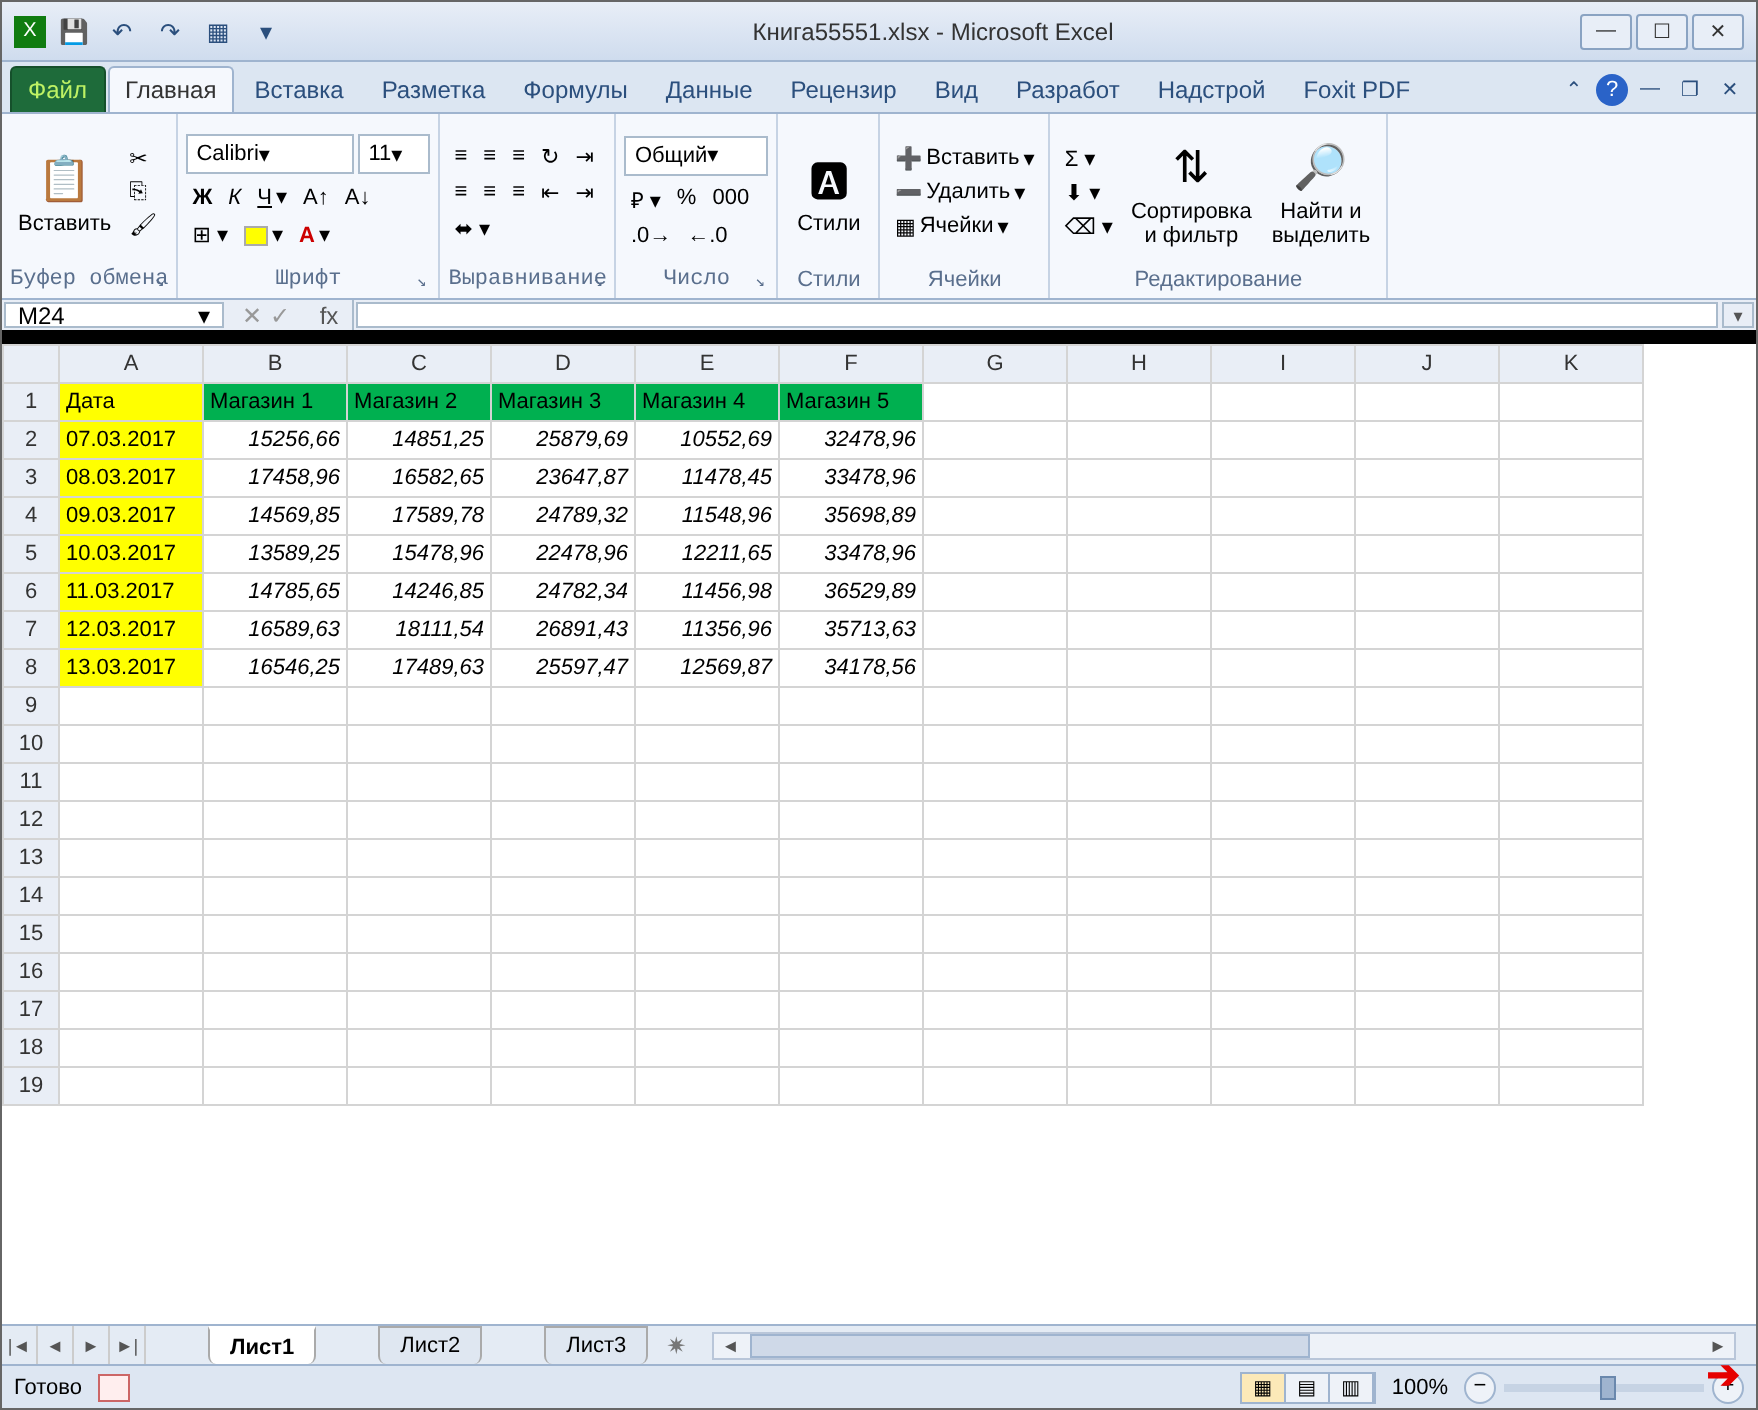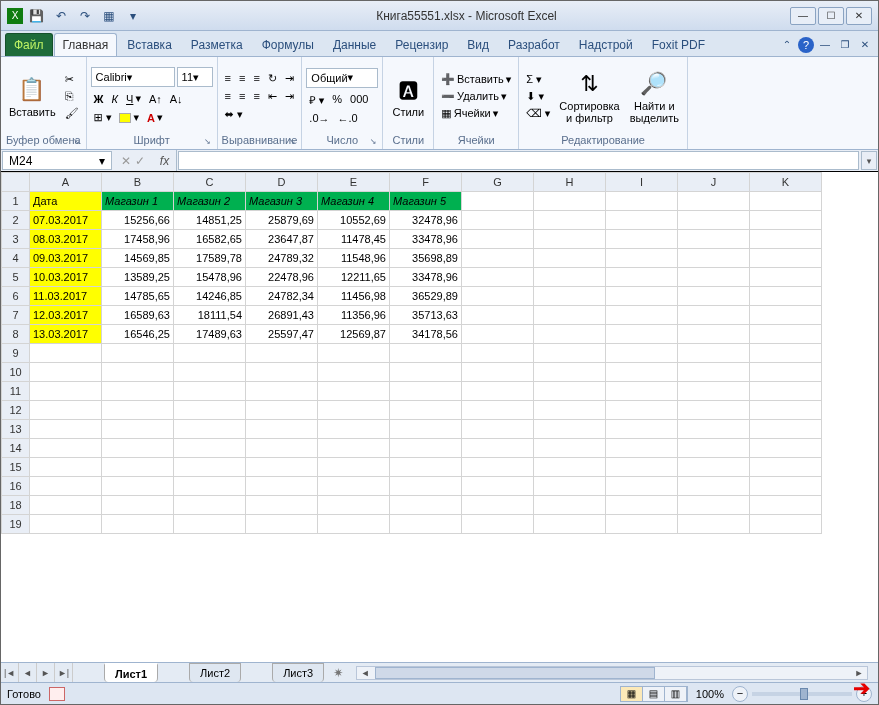--- a/index.html
+++ b/index.html
@@ -20,41 +20,41 @@
 .group { border-right: 1px solid #c6d3e4; display: flex; flex-direction: column; padding: 2px 4px; }
 .group-body { flex: 1; display: flex; align-items: center; gap: 2px; }
 .group-label { text-align: center; color: #5a6f8d; font-size: 11px; padding: 1px 0; white-space: nowrap; }
 .bigbtn { display: flex; flex-direction: column; align-items: center; justify-content: center; padding: 2px 4px; cursor: pointer; min-width: 42px; }
 .bigbtn .ic { width: 32px; height: 32px; display: flex; align-items: center; justify-content: center; font-size: 22px; }
 .bigbtn .lbl { font-size: 11px; text-align: center; line-height: 1.1; }
 .col3 { display: flex; flex-direction: column; gap: 2px; }
 .smbtn { padding: 1px 3px; cursor: pointer; font-size: 11px; display: flex; align-items: center; gap: 2px; }
 .fmt-row { display: flex; gap: 2px; align-items: center; }
 .fontbox { border: 1px solid #abc; background: #fff; height: 20px; padding: 0 4px; display: flex; align-items: center; font-size: 11px; }
-.dialog-launcher { position: relative; }
+.dialog-launcher { position: relative; font-family: Liberation Mono, monospace; }
 .dialog-launcher::after { content:"↘"; font-size:8px; position:absolute; right:2px; bottom:1px; color:#5a6f8d; }
 .mdi-btns { margin-left: auto; display: flex; gap: 2px; padding: 2px 4px 0 0; align-items: center; }
 .mdi-btns .mb { width: 18px; height: 16px; display: flex; align-items: center; justify-content: center; font-size: 10px; color: #2b4f7d; cursor: pointer; }
 .help-icon { width: 16px; height: 16px; background: #2a63c8; color: #fff; border-radius: 50%; display: flex; align-items: center; justify-content: center; font-size: 11px; }
-.formula-bar { display: flex; background: #e9eef6; border-bottom: 1px solid #000000; height: 22px; font-size: 12px; align-items: stretch; }
+.formula-bar { display: flex; background: #e9eef6; border-bottom: 7px solid #000000; height: 22px; font-size: 12px; align-items: stretch; }
 .namebox { width: 110px; border: 1px solid #abc; background: #fff; margin: 1px; display: flex; align-items: center; padding: 0 6px; justify-content: space-between; }
-.fx { width: 24px; display: flex; align-items: center; justify-content: center; font-style: italic; color: #555; border-right: 1px solid #abc; }
+.fx { width: 24px; display: flex; align-items: center; justify-content: center; color: #555; border-right: 1px solid #abc; }
 .fbar-input { flex: 1; background: #fff; border: 1px solid #abc; margin: 1px; }
 .fbar-expand { width: 16px; display: flex; align-items: center; justify-content: center; color: #555; border: 1px solid #abc; margin: 1px; cursor: pointer; font-size: 9px; }
 .sheet-area { flex: 1; display: flex; flex-direction: column; background: #fff; overflow: hidden; }
 .grid { overflow: hidden; position: relative; }
 table.sheet { border-collapse: collapse; font-size: 11px; table-layout: fixed; }
 table.sheet th, table.sheet td { border: 1px solid #d4d4d4; height: 19px; padding: 0 3px; overflow: hidden; white-space: nowrap; }
 table.sheet th { background: #e9eef6; color: #333; font-weight: normal; text-align: center; position: sticky; }
 table.sheet th.corner { background: #e9eef6; width: 28px; }
 table.sheet th.rowh { width: 28px; text-align: center; }
 .col-w { width: 72px; }
 .hdr-yellow { background: #ffff00; }
-.hdr-green { background: #00b050; color: #000; font-style: italic; }
-.cell-right { text-align: right; }
+.hdr-green { background: #00b050; color: #000; }
+.cell-right { text-align: right; font-style: italic; }
 .hscroll-row { height: 20px; display: flex; border-top: 1px solid #9fb4cf; background: #e4ebf4; font-size: 11px; align-items: center; }
 .sheet-tabs { display: flex; align-items: center; gap: 0; height: 100%; }
 .navb { width: 18px; height: 100%; display: flex; align-items: center; justify-content: center; color: #555; cursor: pointer; border-right: 1px solid #ccc; font-size: 9px; }
 .st { padding: 0 10px; height: 100%; display: flex; align-items: center; background: #fff; border: 1px solid #aaa; border-bottom: none; cursor: pointer; border-radius: 0 0 4px 4px; font-size: 11px; margin-left: 31px; }
 .st.active { background: #fff; font-weight: bold; border-top: 2px solid #fff; }
 .st.inactive { background: #dfe7f1; }
 .newsheet { width: 28px; display: flex; align-items: center; justify-content: center; cursor: pointer; font-size: 12px; color: #777; }
 .hscroll-track { flex: 1; margin: 2px 4px; background: #eef2f8; border: 1px solid #b9c6d9; height: 14px; position: relative; display: flex; align-items: center; }
 .hscroll-track .arrow { width: 16px; text-align: center; font-size: 9px; color: #555; cursor: pointer; }
 .hscroll-thumb { position: absolute; left: 18px; height: 12px; width: 280px; background: #cfd9e8; border: 1px solid #9fb4cf; }
@@ -505,20 +505,34 @@
               <td class="col-w "></td>
               <td class="col-w "></td>
               <td class="col-w "></td>
               <td class="col-w "></td>
               <td class="col-w "></td>
               <td class="col-w "></td>
               <td class="col-w "></td>
               <td class="col-w "></td>
             </tr>
             <tr>
+              <th class="rowh">17</th>
+              <td class="col-w "></td>
+              <td class="col-w "></td>
+              <td class="col-w "></td>
+              <td class="col-w "></td>
+              <td class="col-w "></td>
+              <td class="col-w "></td>
+              <td class="col-w "></td>
+              <td class="col-w "></td>
+              <td class="col-w "></td>
+              <td class="col-w "></td>
+              <td class="col-w "></td>
+            </tr>
+            <tr>
               <th class="rowh">18</th>
               <td class="col-w "></td>
               <td class="col-w "></td>
               <td class="col-w "></td>
               <td class="col-w "></td>
               <td class="col-w "></td>
               <td class="col-w "></td>
               <td class="col-w "></td>
               <td class="col-w "></td>
               <td class="col-w "></td>

